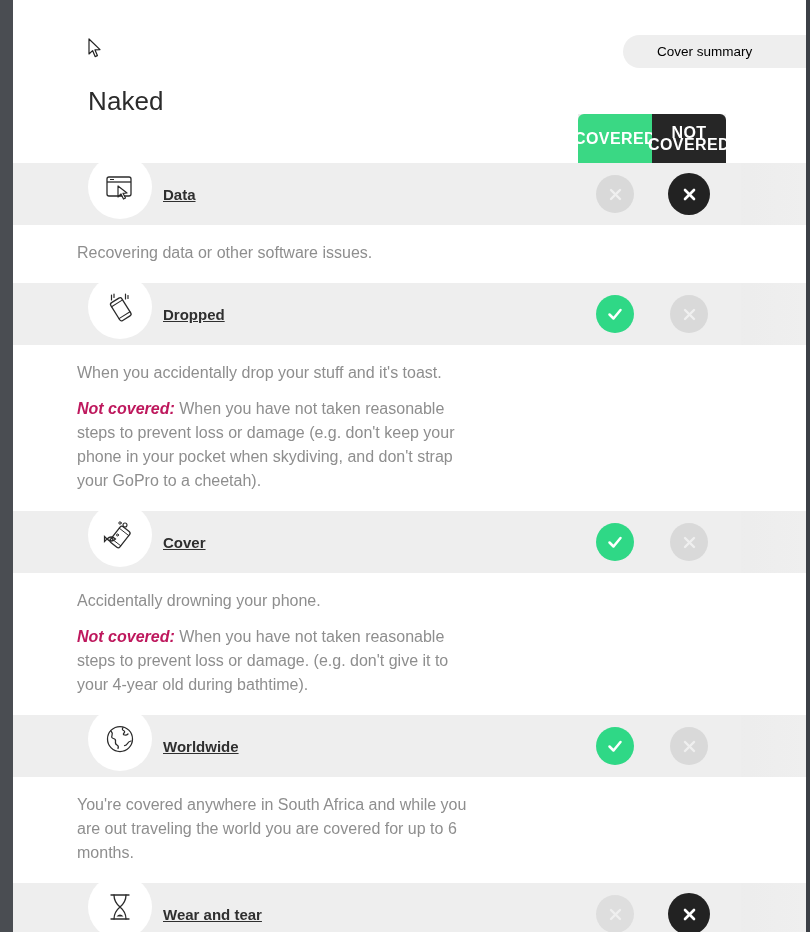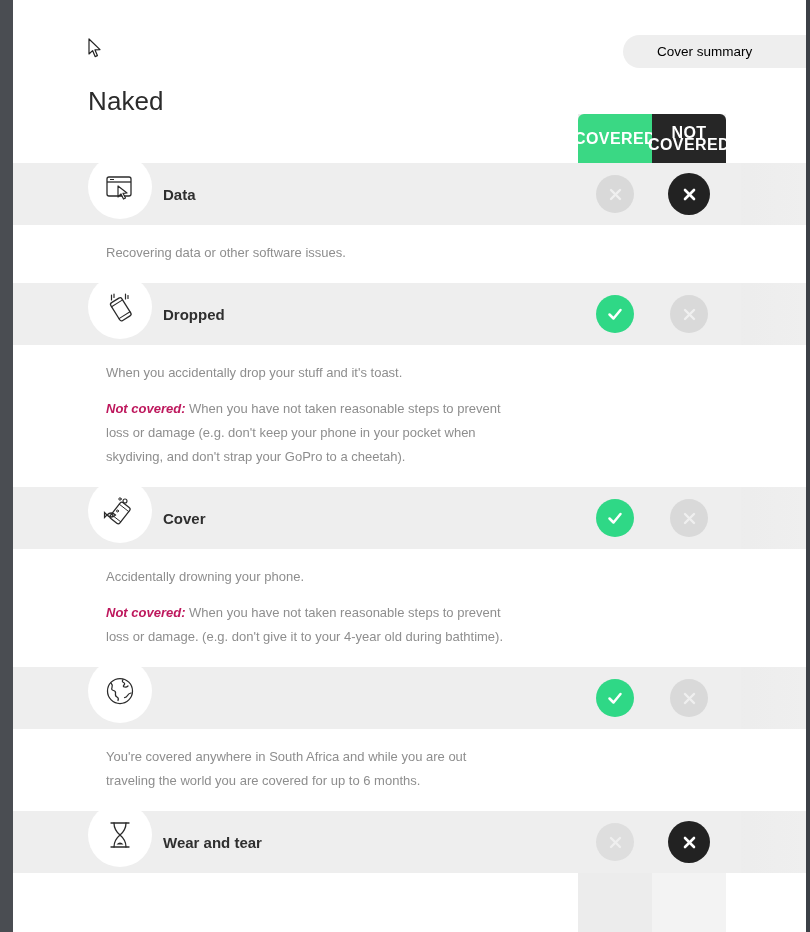--- a/index.html
+++ b/index.html
@@ -145,20 +145,21 @@
   .row-title {
     position: absolute;
     left: 150px; top: 0;
     height: 62px;
     display: flex;
     align-items: center;
     font-size: 15px;
     font-weight: 700;
     color: #2f2f2f;
     z-index: 4;
+    text-decoration: underline;
   }
 
   
   .mark {
     position: absolute;
     top: 12px;
     width: 38px; height: 38px;
     border-radius: 50%;
     display: flex;
     align-items: center;
@@ -176,23 +177,23 @@
   .mark svg { display: block; }
 
   
   .desc {
     position: relative;
     background: #ffffff;
     padding: 16px 0 6px 0;
     z-index: 3;
   }
   .desc p {
-    margin: 0 0 0 93px;
+    margin: 0 0 0 64px;
     width: 400px;
-    font-size: 13px;
+    font-size: 16px;
     line-height: 24px;
     color: #8e8e8e;
     padding-bottom: 12px;
   }
   .desc p b {
     font-weight: 700;
     font-style: italic;
     color: #be185d;
   }
 
@@ -327,20 +328,21 @@
       <div class="band">
         <div class="band-inner"></div>
         <div class="icon-bubble">
           <svg width="32" height="32" viewBox="0 0 32 32" fill="none" stroke="#2b2b2b" stroke-width="1.25" stroke-linecap="round" stroke-linejoin="round">
             <circle cx="16" cy="16" r="12.5"></circle>
             <path d="M7 8 q2 2 1 4.5 q-1 2.5 1.5 3 q2.5 0.5 2 3 q-0.5 2.5 1.5 3.5 q2 1 1 3.5"></path>
             <path d="M19 4.5 q-1.5 2 0.5 3 q2 1 0.5 2.5 q-1.5 1.5 0.5 2 q2 0.5 3.5 -1"></path>
             <path d="M27 18 q-2.5 0.5 -3.5 2.5 q-1 2 -3 2"></path>
           </svg>
         </div>
+        <div class="row-title">Worldwide</div>
         <div class="mark yes c1">
           <svg width="20" height="20" viewBox="0 0 20 20" fill="none" stroke="#ffffff" stroke-width="2.5" stroke-linecap="round" stroke-linejoin="round">
             <polyline points="4.5,10.5 8.5,14.5 15.5,6"></polyline>
           </svg>
         </div>
         <div class="mark off c2">
           <svg width="17" height="17" viewBox="0 0 17 17" stroke="#efefef" stroke-width="2.4" stroke-linecap="round">
             <line x1="4" y1="4" x2="13" y2="13"></line>
               <line x1="13" y1="4" x2="4" y2="13"></line>
           </svg>

